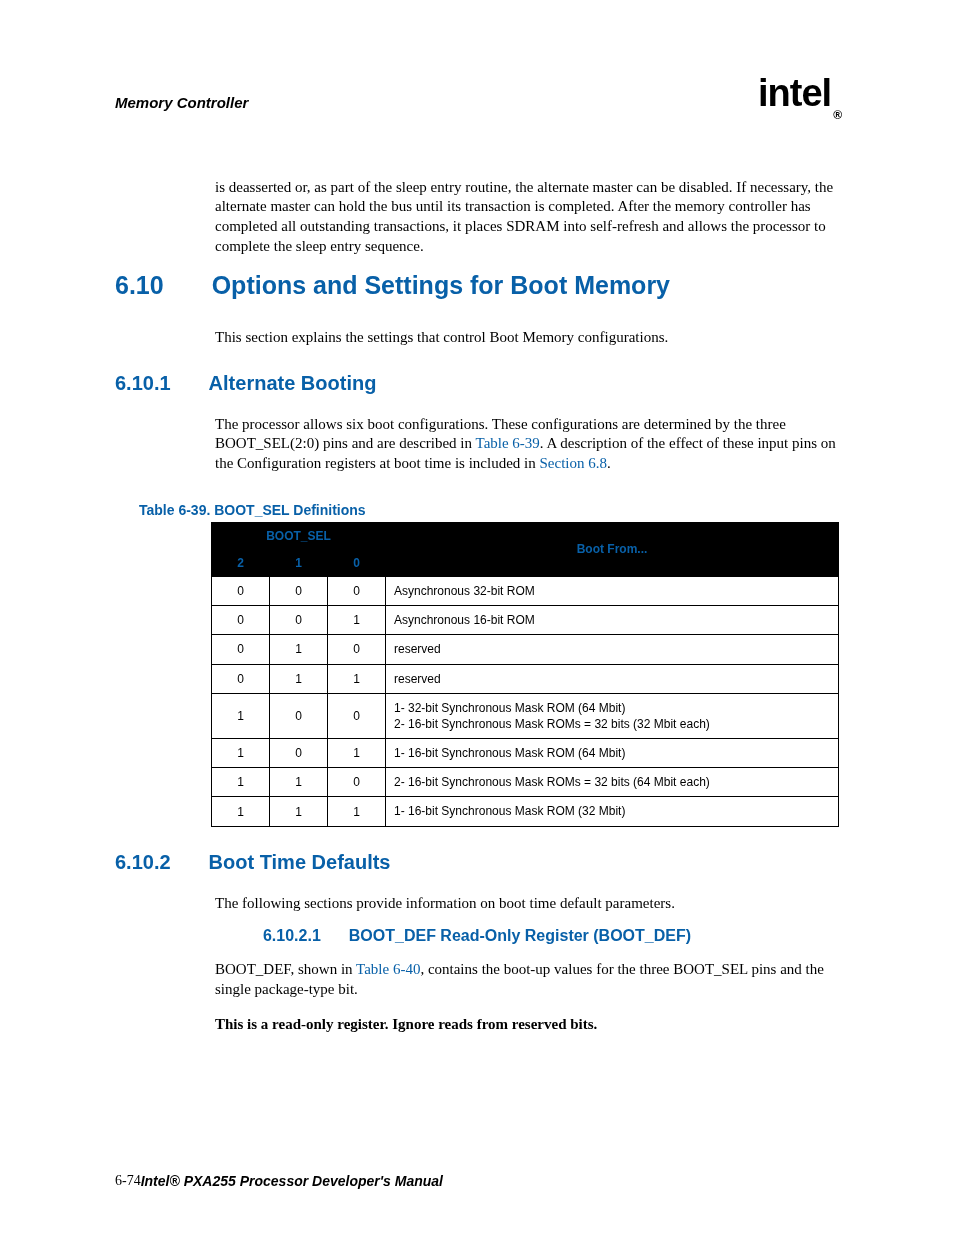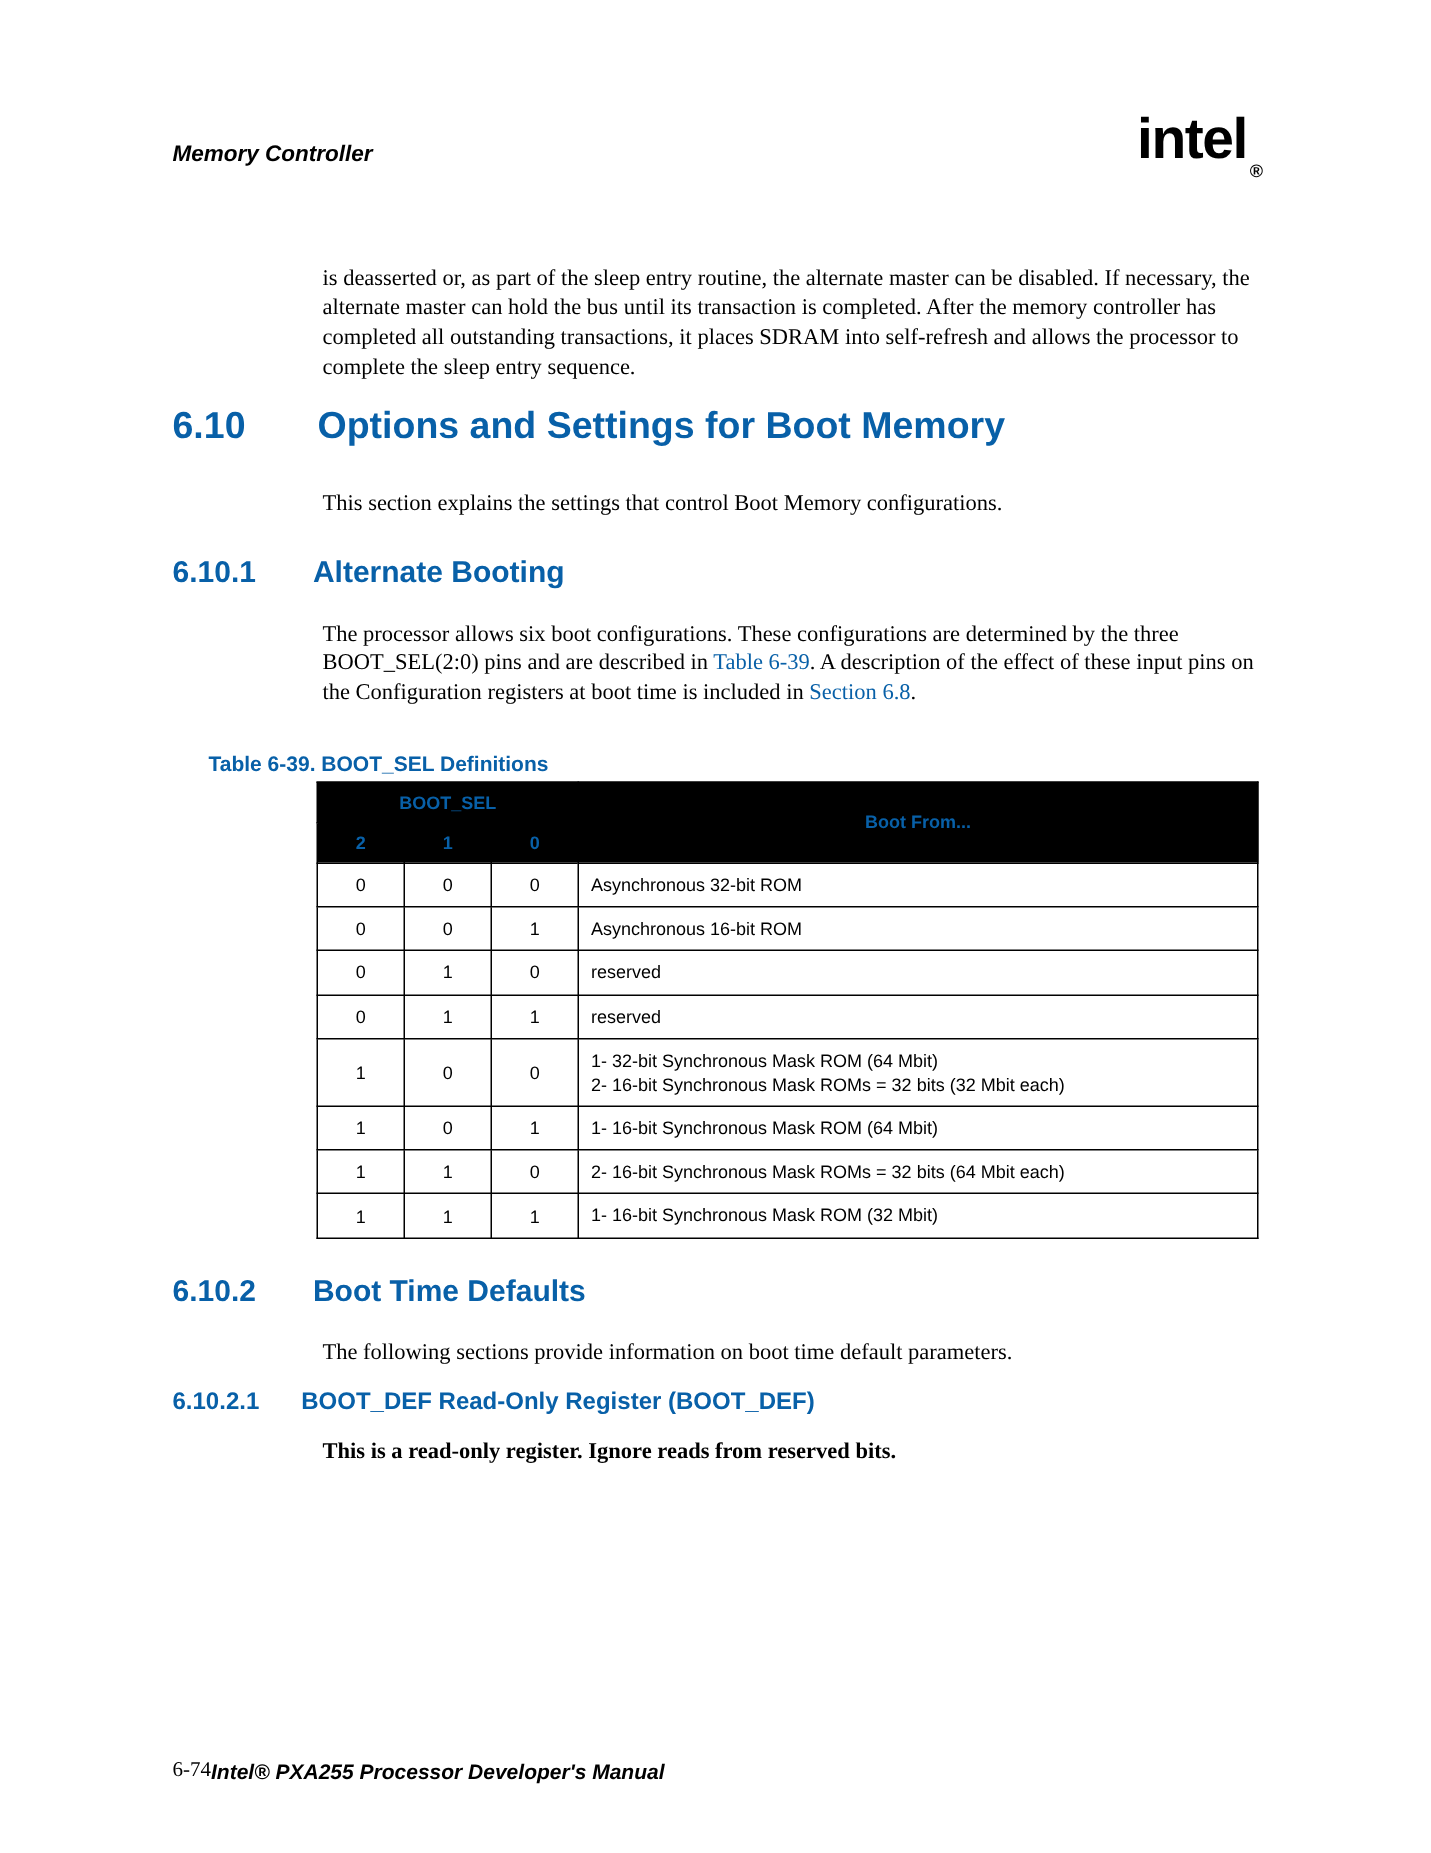--- a/index.html
+++ b/index.html
@@ -86,20 +86,21 @@
     font-family: Arial, Helvetica, sans-serif;
     font-weight: bold;
     font-size: 20px;
     color: #0860A8;
   }
   .h3-row {
     display: flex;
     gap: 28px;
     margin-top: 2px;
     margin-bottom: 14px;
+    justify-content: center;
   }
   .h3-num, .h3-text {
     font-family: Arial, Helvetica, sans-serif;
     font-weight: bold;
     font-size: 16px;
     color: #0860A8;
   }
   .link { color: #0860A8; }
   .table-caption {
     font-family: Arial, Helvetica, sans-serif;
@@ -246,20 +247,23 @@
     <div class="h2-text">Boot Time Defaults</div>
   </div>
 
   <p class="body-para">The following sections provide information on boot time default parameters.</p>
 
   <div class="h3-row">
     <div class="h3-num">6.10.2.1</div>
     <div class="h3-text">BOOT_DEF Read-Only Register (BOOT_DEF)</div>
   </div>
 
+  <p class="body-para">
+    <span>BOOT_DEF, shown in </span><span class="link">Table 6-40</span><span>, contains the boot-up values for the three BOOT_SEL pins and the single package-type bit.</span>
+  </p>
 
   <p class="body-para bold-inline">This is a read-only register. Ignore reads from reserved bits.</p>
 
   <div class="footer">
     <div>6-74</div>
     <div class="footer-right">Intel® PXA255 Processor Developer's Manual</div>
   </div>
 
 </div>
 

